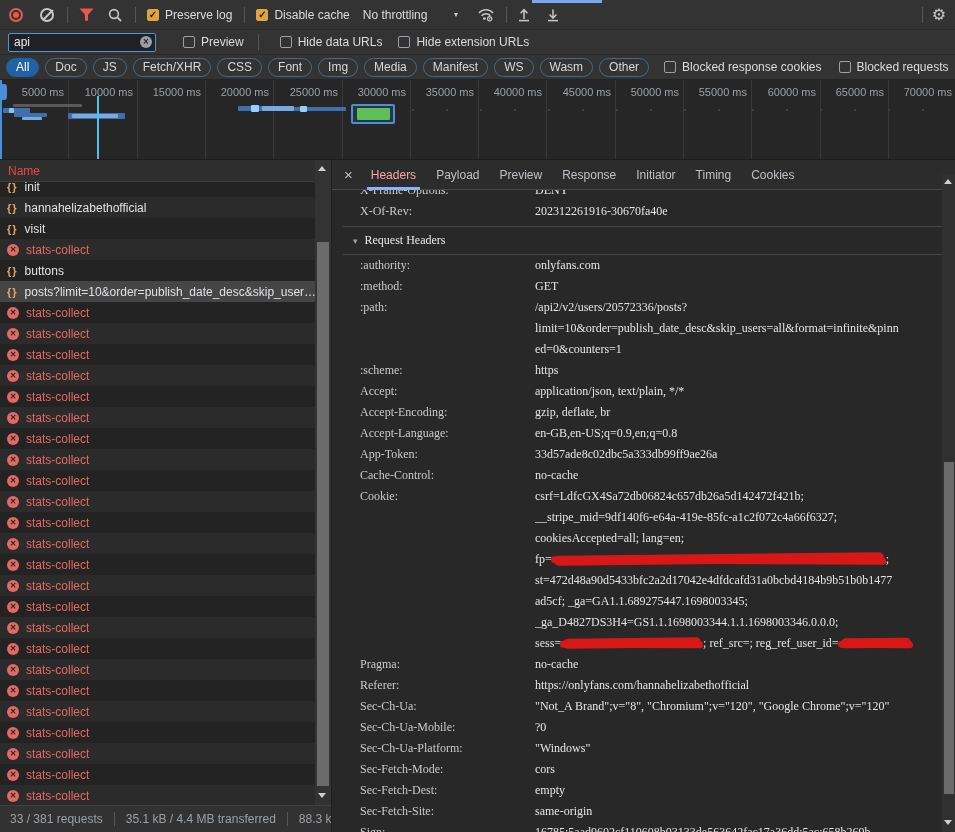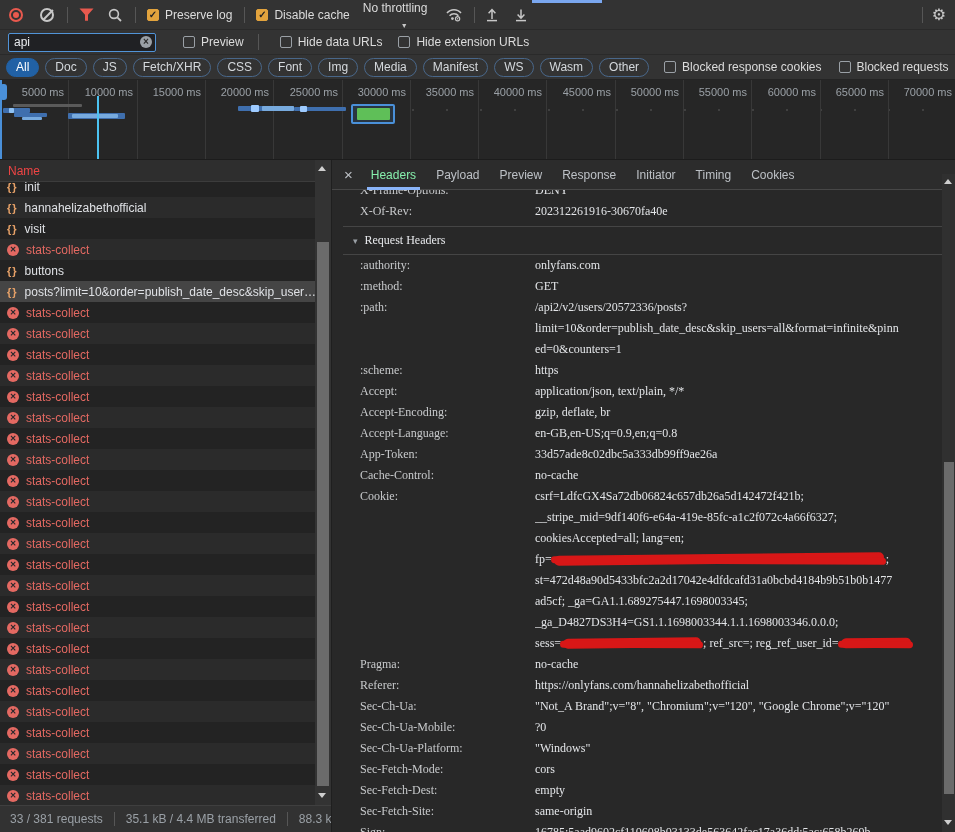--- a/index.html
+++ b/index.html
@@ -19,21 +19,21 @@
   .rec-icon { width:14px; height:14px; border:2px solid #e8594e; border-radius:50%; position:relative; }
   .rec-icon::after { content:""; position:absolute; left:2px; top:2px; width:6px; height:6px; border-radius:50%; background:#e8594e; }
   .clear-icon { width:14px; height:14px; border:2px solid #c7c7c7; border-radius:50%; position:relative; }
   .clear-icon::after { content:""; position:absolute; left:5px; top:-2px; width:2px; height:14px; background:#c7c7c7; transform:rotate(45deg); }
 
   .cb { display:flex; align-items:center; gap:6px; font-size:12px; color:#dcdcdc; cursor:pointer; white-space:nowrap; }
   .cb .box { width:12px; height:12px; border:1px solid #9aa0a6; border-radius:2px; flex:none;
              display:flex; align-items:center; justify-content:center; font-size:10px; line-height:10px; }
   .cb.checked .box { background:#e2a33d; border-color:#e2a33d; color:#202124; font-weight:bold; }
 
-  .throttle { display:flex; align-items:center; gap:7px; font-size:12px; color:#dcdcdc; cursor:pointer;flex-direction:column; }
+  .throttle { display:flex; align-items:center; gap:7px; font-size:12px; color:#dcdcdc; cursor:pointer; }
   .caret { font-size:7px; color:#c7c7c7; }
 
   .filter-input { width:148px; height:19px; background:#202124; border:1px solid #5194d8; border-radius:2px;
                   color:#e8eaed; font-size:12px; padding:0 18px 0 5px; outline:none; font-family:"Liberation Sans",sans-serif; }
   .input-wrap { position:relative; margin-left:8px; flex:none; }
   .input-clear { position:absolute; right:4px; top:3.5px; width:12px; height:12px; border-radius:50%; background:#9aa0a6;
                  color:#2b2b2b; font-size:10px; line-height:12px; text-align:center; font-weight:bold; cursor:pointer; }
 
   .chip { border:1px solid #49678a; border-radius:10px; padding:1.5px 9px; font-size:12px; color:#d5d9dd;
           flex:none; cursor:pointer; white-space:nowrap; }
@@ -84,21 +84,21 @@
   .st-sep { width:1px; height:14px; background:#565656; flex:none; }
 
   
   .detail { position:absolute; left:331px; top:160px; width:624px; height:672px; background:#282828;
             border-left:1px solid #1f1f1f; overflow:hidden; }
   .dtab-bar { position:absolute; left:0; top:0; width:624px; height:30px; background:#2c2c2c;
               border-bottom:1px solid #474747; display:flex; align-items:center; }
   .dclose { font-size:15px; color:#bdc1c6; margin:0 8px 0 12px; cursor:pointer; }
   .dtab { padding:0 10px; font-size:12px; color:#bdc1c6; height:30px; display:flex; align-items:center;
           position:relative; cursor:pointer; white-space:nowrap; }
-  .dtab.active { color:#86efac; }
+  .dtab.active { color:#fca5a5; }
   .dtab.active::after { content:""; position:absolute; left:6px; right:6px; bottom:0; height:2.5px; background:#8ab4f8; }
 
   .dcontent { position:absolute; left:11px; top:30px; width:610px; height:642px; overflow:hidden;font-family:Liberation Serif, serif; }
   .dinner { margin-top:-10px; }
   .hdr-row { display:flex; font-size:12px; line-height:21px; }
   .hdr-name { width:192px; flex:none; padding-left:17px; color:#c8cacc; white-space:nowrap; overflow:hidden; }
   .hdr-val { flex:1; color:#e3e5e8; }
   .hdr-val .vline { white-space:nowrap; overflow:hidden; }
   .hdr-section { height:29px; display:flex; align-items:center; gap:7px; padding-left:10px; margin-top:4px;
                  border-top:1px solid #454545; border-bottom:1px solid #454545; color:#e8eaed; font-size:12px; cursor:pointer; }

